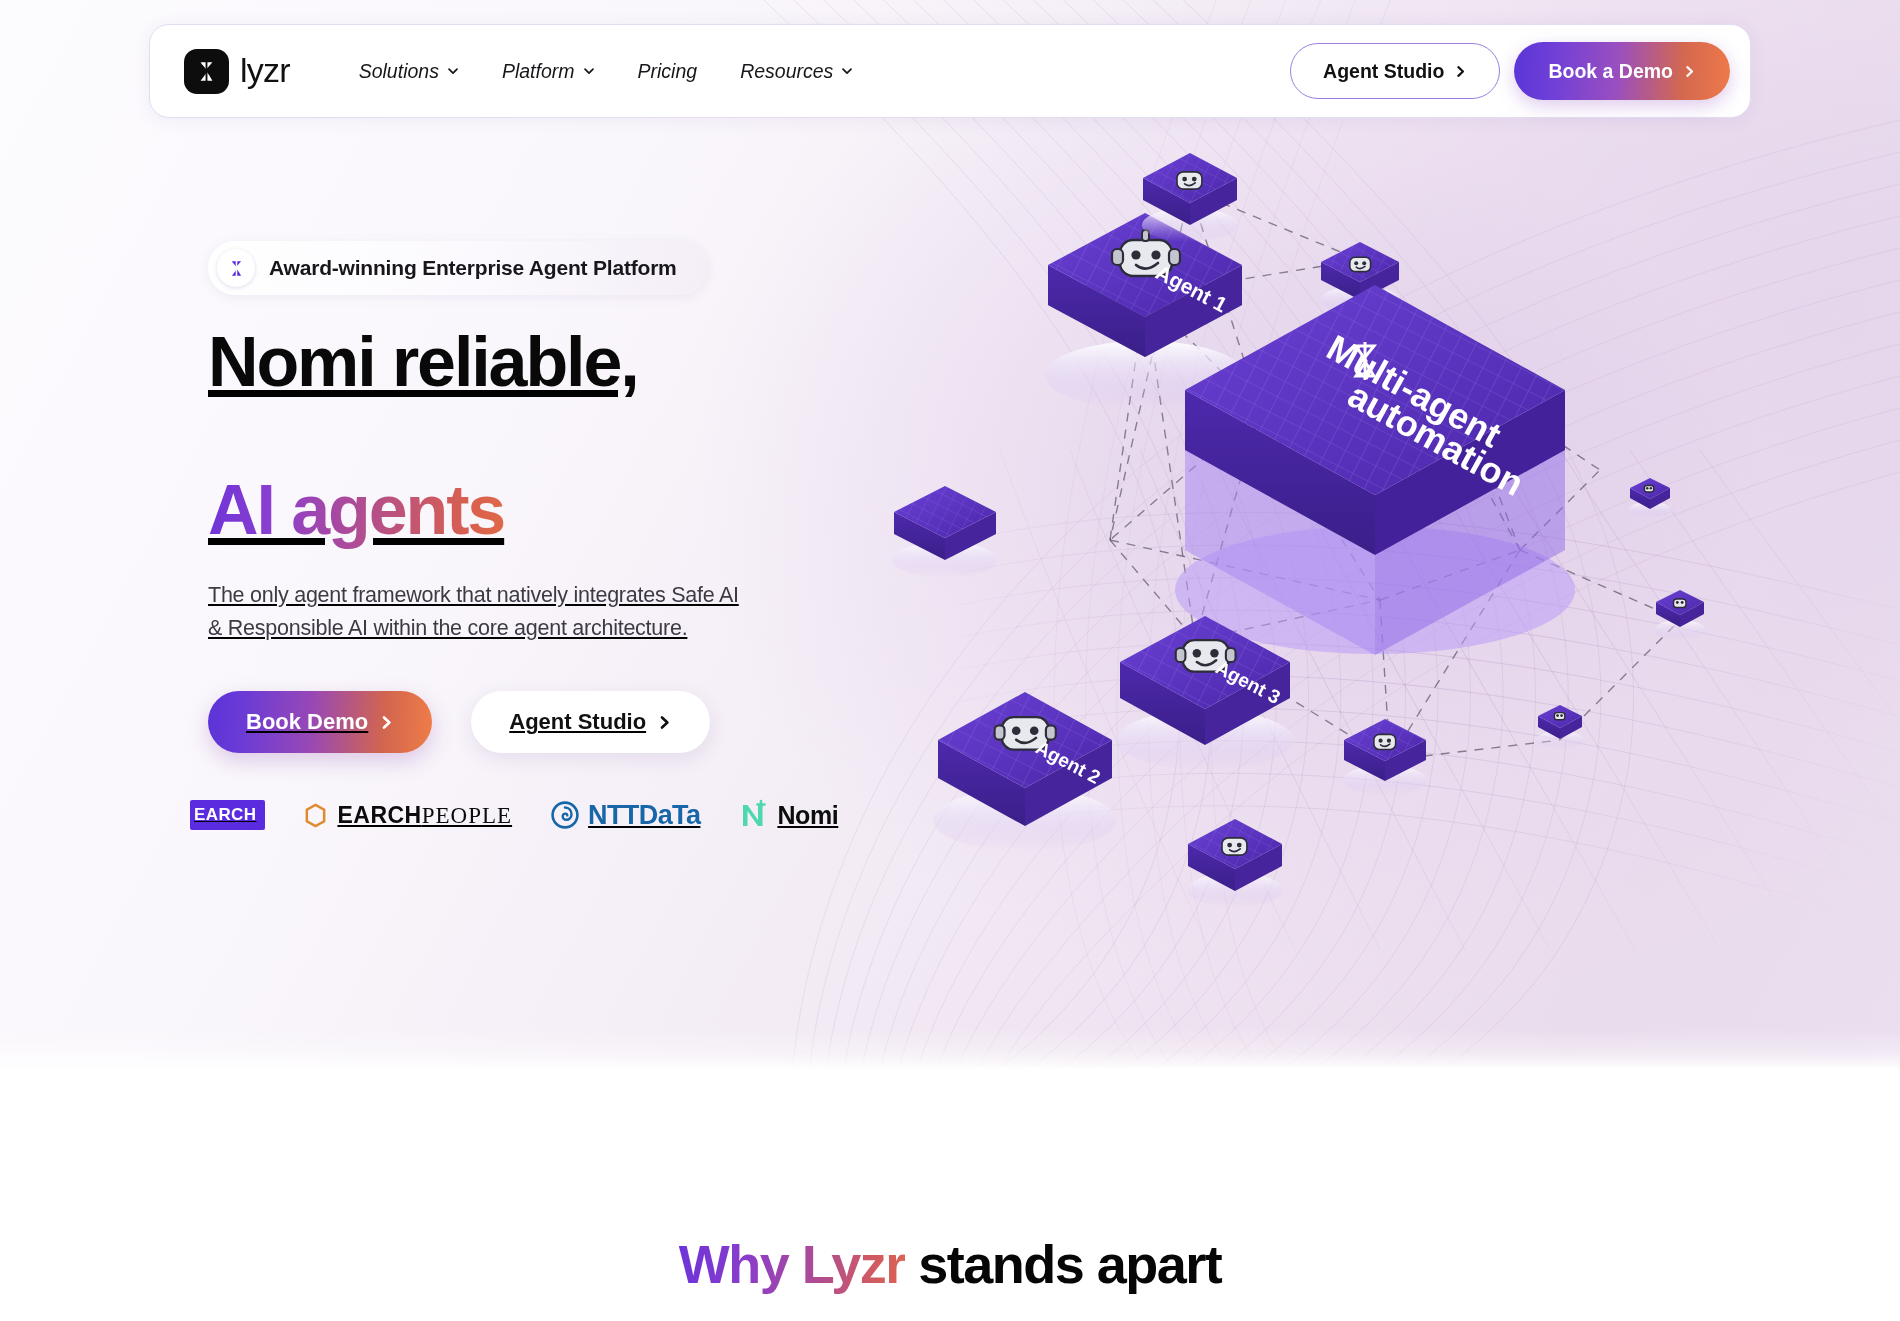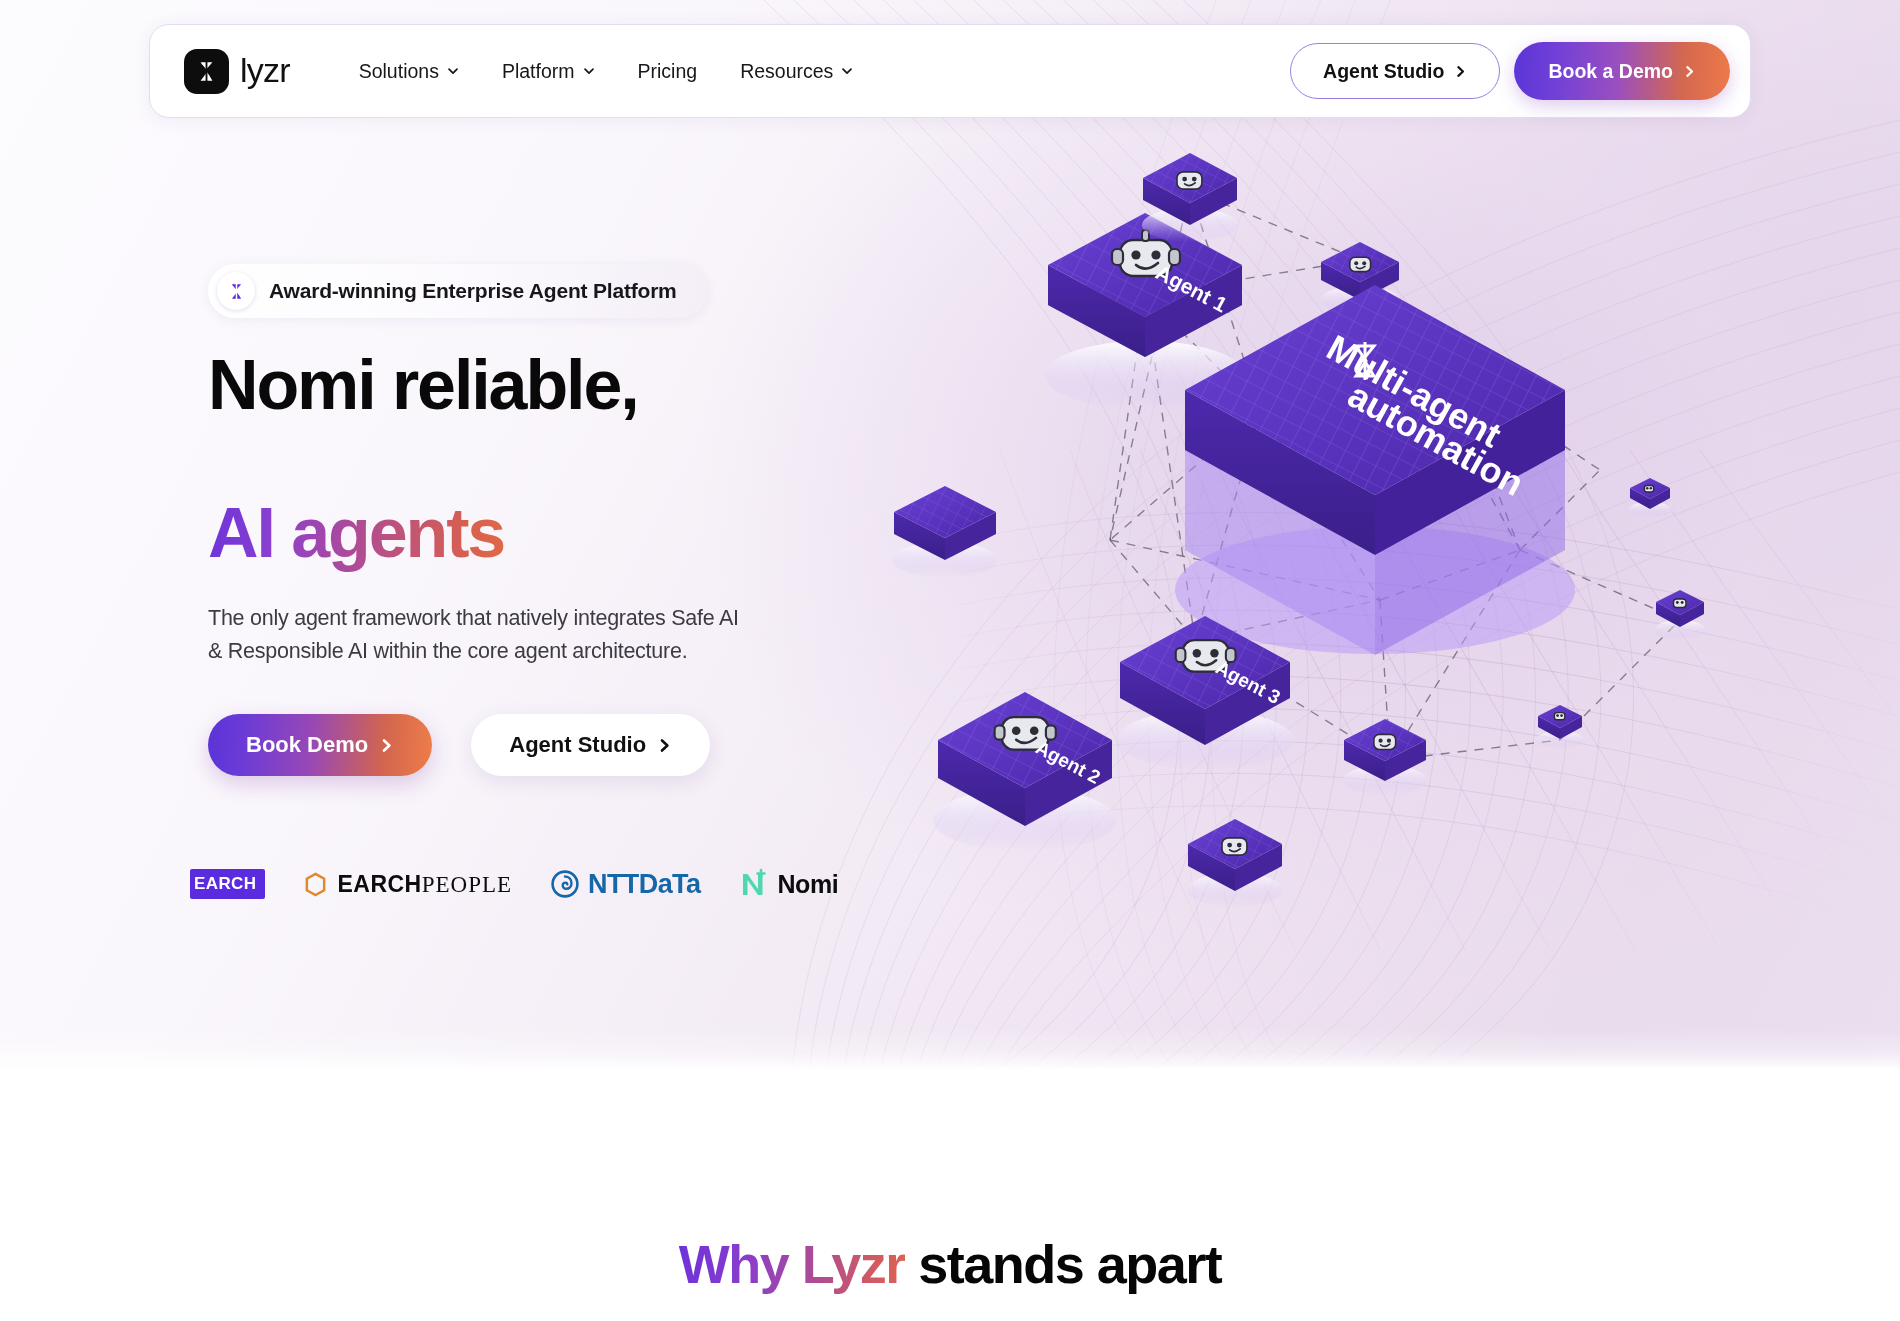--- a/index.html
+++ b/index.html
@@ -48,42 +48,42 @@
     display:flex; align-items:center; justify-content:center;
   }
   .brand-name {
     font-size:34px; font-weight:400; letter-spacing:-.8px; color:#111;
     line-height:1; position:relative; top:-1px;
   }
 
   .nav-links { display:flex; align-items:center; gap:43px; margin-left:69px; }
   .nav-link {
     display:flex; align-items:center; gap:8px;
-    font-size:19.5px; color:#17161a; white-space:nowrap; cursor:pointer;
+    font-size:19.5px; color:#17161a; white-space:nowrap; cursor:pointer;font-style:italic;
   }
   .chev { width:12px; height:12px; display:block; }
 
   .nav-right { margin-left:auto; display:flex; align-items:center; gap:14px; margin-right:20px; }
   .btn-outline {
     height:56px; padding:0 32px; border-radius:30px;
     border:1.6px solid #9a7fe0; background:#fff;
     display:flex; align-items:center; gap:10px;
     font-size:19.5px; font-weight:700; color:#111; cursor:pointer; white-space:nowrap;
   }
   .btn-grad {
     height:58px; padding:8px 34px; border-radius:30px; border:none;
     background:linear-gradient(93deg,#5a35d6 0%,#6f3fd8 18%,#9a4fbf 48%,#d4684f 78%,#ee7a4a 100%);
     display:flex; align-items:center; gap:10px;
     font-size:19.5px; font-weight:700; color:#fff; cursor:pointer; white-space:nowrap;
     box-shadow:0 6px 18px rgba(135,70,190,.28);
   }
   .arr { width:13px; height:13px; display:block; }
 
   
-  .copy { position:absolute; left:208px; top:264px; width:700px; z-index:20; }
+  .copy { position:absolute; left:208px; top:241px; width:700px; z-index:20;text-decoration:underline; }
 
   .badge {
     display:inline-flex; align-items:center; gap:14px;
     height:54px; padding:0 30px 0 9px;
     border-radius:27px;
     background:linear-gradient(95deg,#ffffff 0%, #fbf9fd 55%, #f4eef7 100%);
     box-shadow:0 2px 12px rgba(110,70,160,.09);
   }
   .badge-icon {
     width:38px; height:38px; border-radius:50%; background:#fff;
@@ -116,21 +116,21 @@
   }
   .cta-white {
     height:62px; padding:0 38px; border-radius:31px; border:none; background:#fff;
     display:flex; align-items:center; gap:11px;
     font-size:22px; font-weight:700; color:#111; cursor:pointer; white-space:nowrap;
     box-shadow:0 6px 20px rgba(100,70,150,.12);
   }
   .arr-lg { width:15px; height:15px; display:block; }
 
   
-  .logos { margin-top:88px; display:flex; align-items:center; gap:38px; height:40px; }
+  .logos { margin-top:42px; display:flex; align-items:center; gap:38px; height:40px; }
   .logo-research {
     background:#5b2be0; color:#fff; font-weight:800; font-size:17px;
     letter-spacing:.4px; padding:5px 9px 5px 4px; border-radius:2px;
     margin-left:-18px;
   }
   .logo-surepeople { display:flex; align-items:center; gap:9px; }
   .sp-text { font-size:23px; letter-spacing:.5px; color:#0c0c0c; }
   .sp-text b { font-weight:800; }
   .sp-text span { font-weight:400; font-family:"Liberation Serif", serif; letter-spacing:1px; }
   .logo-ntt { display:flex; align-items:center; gap:8px; }

